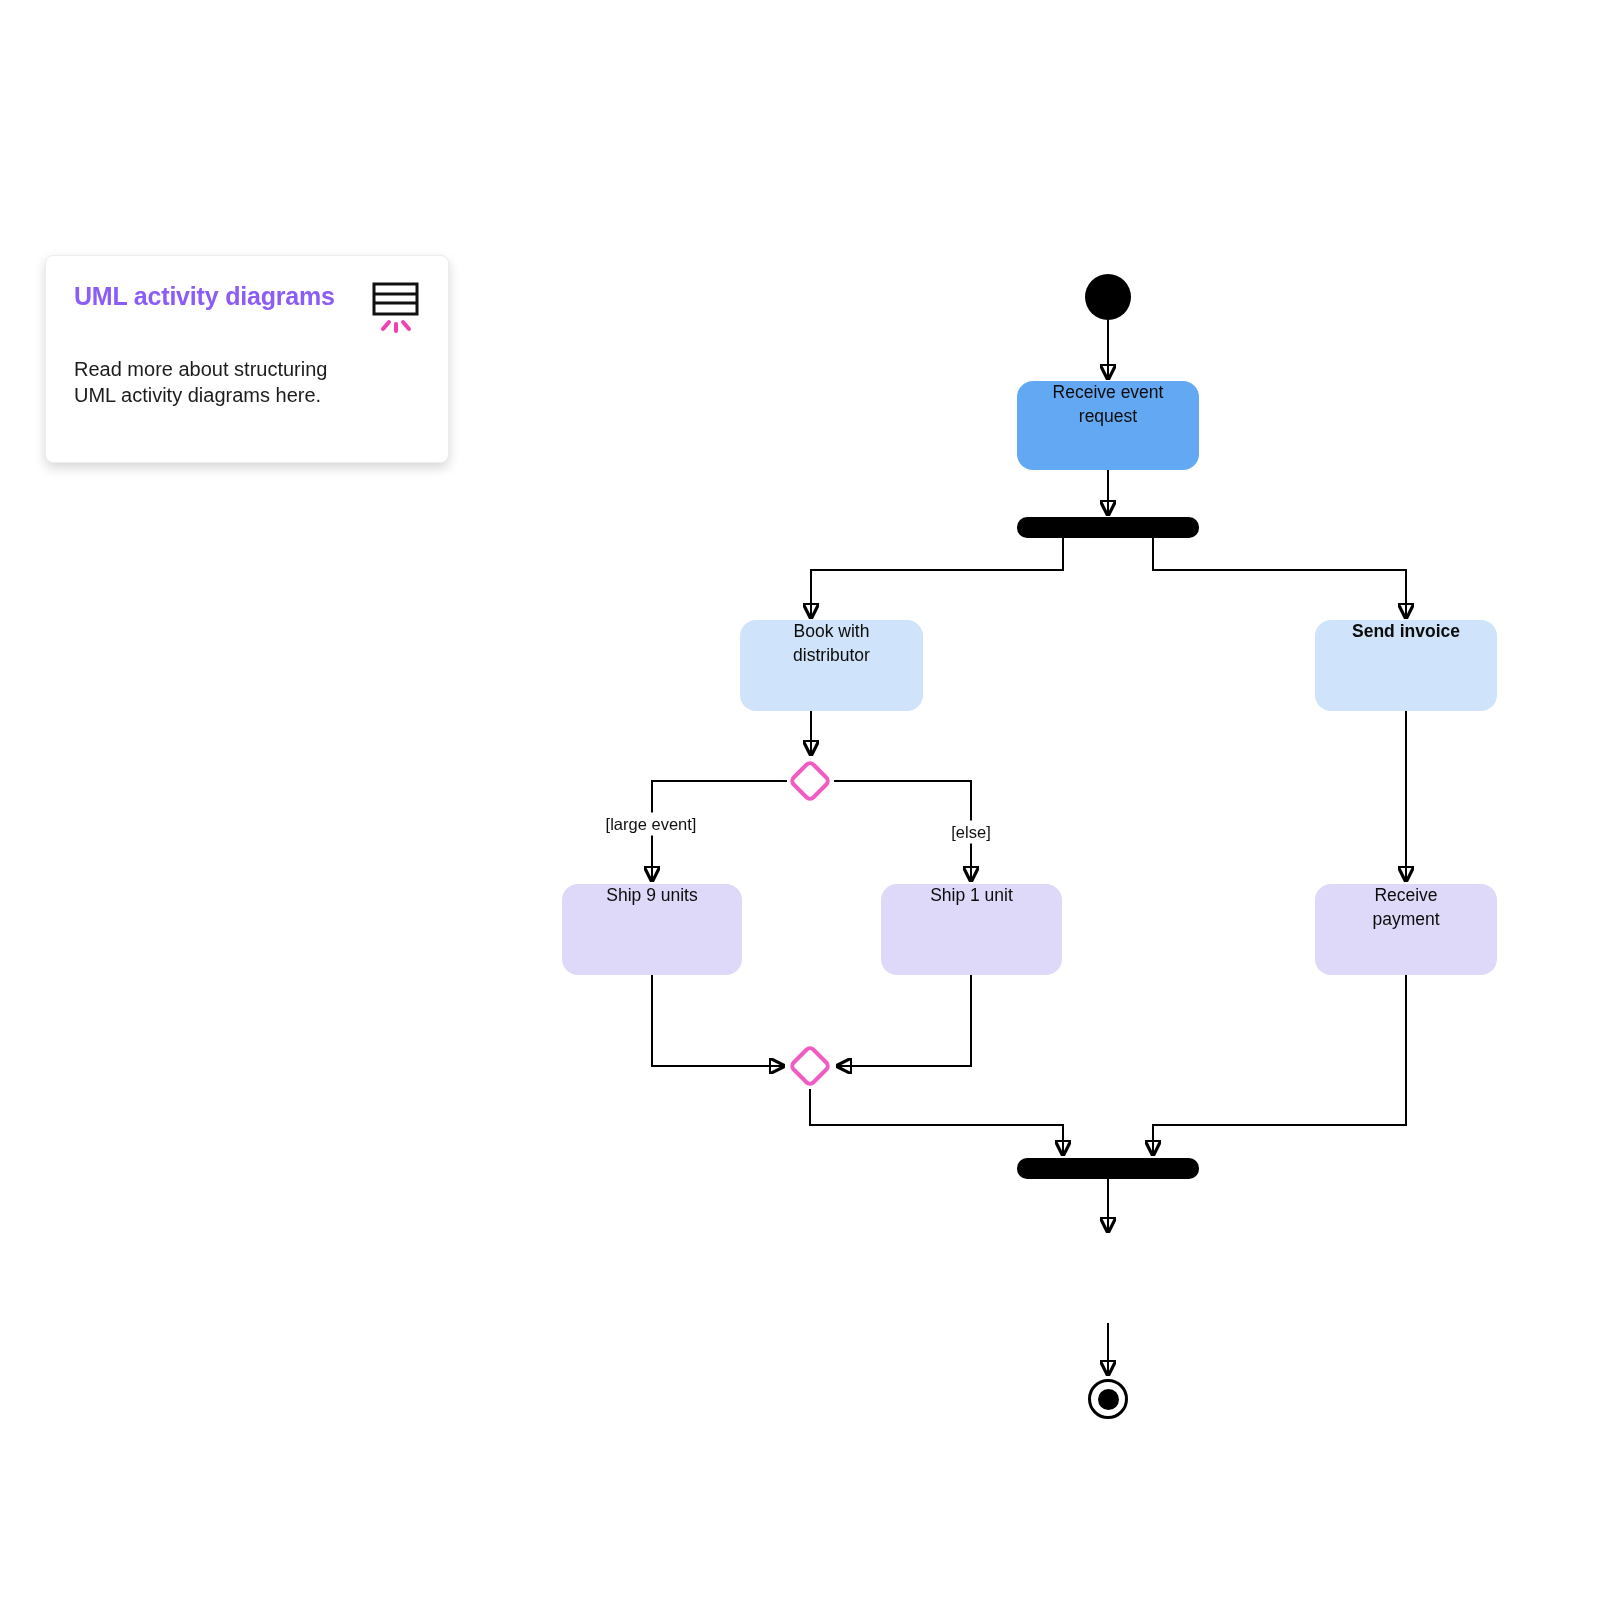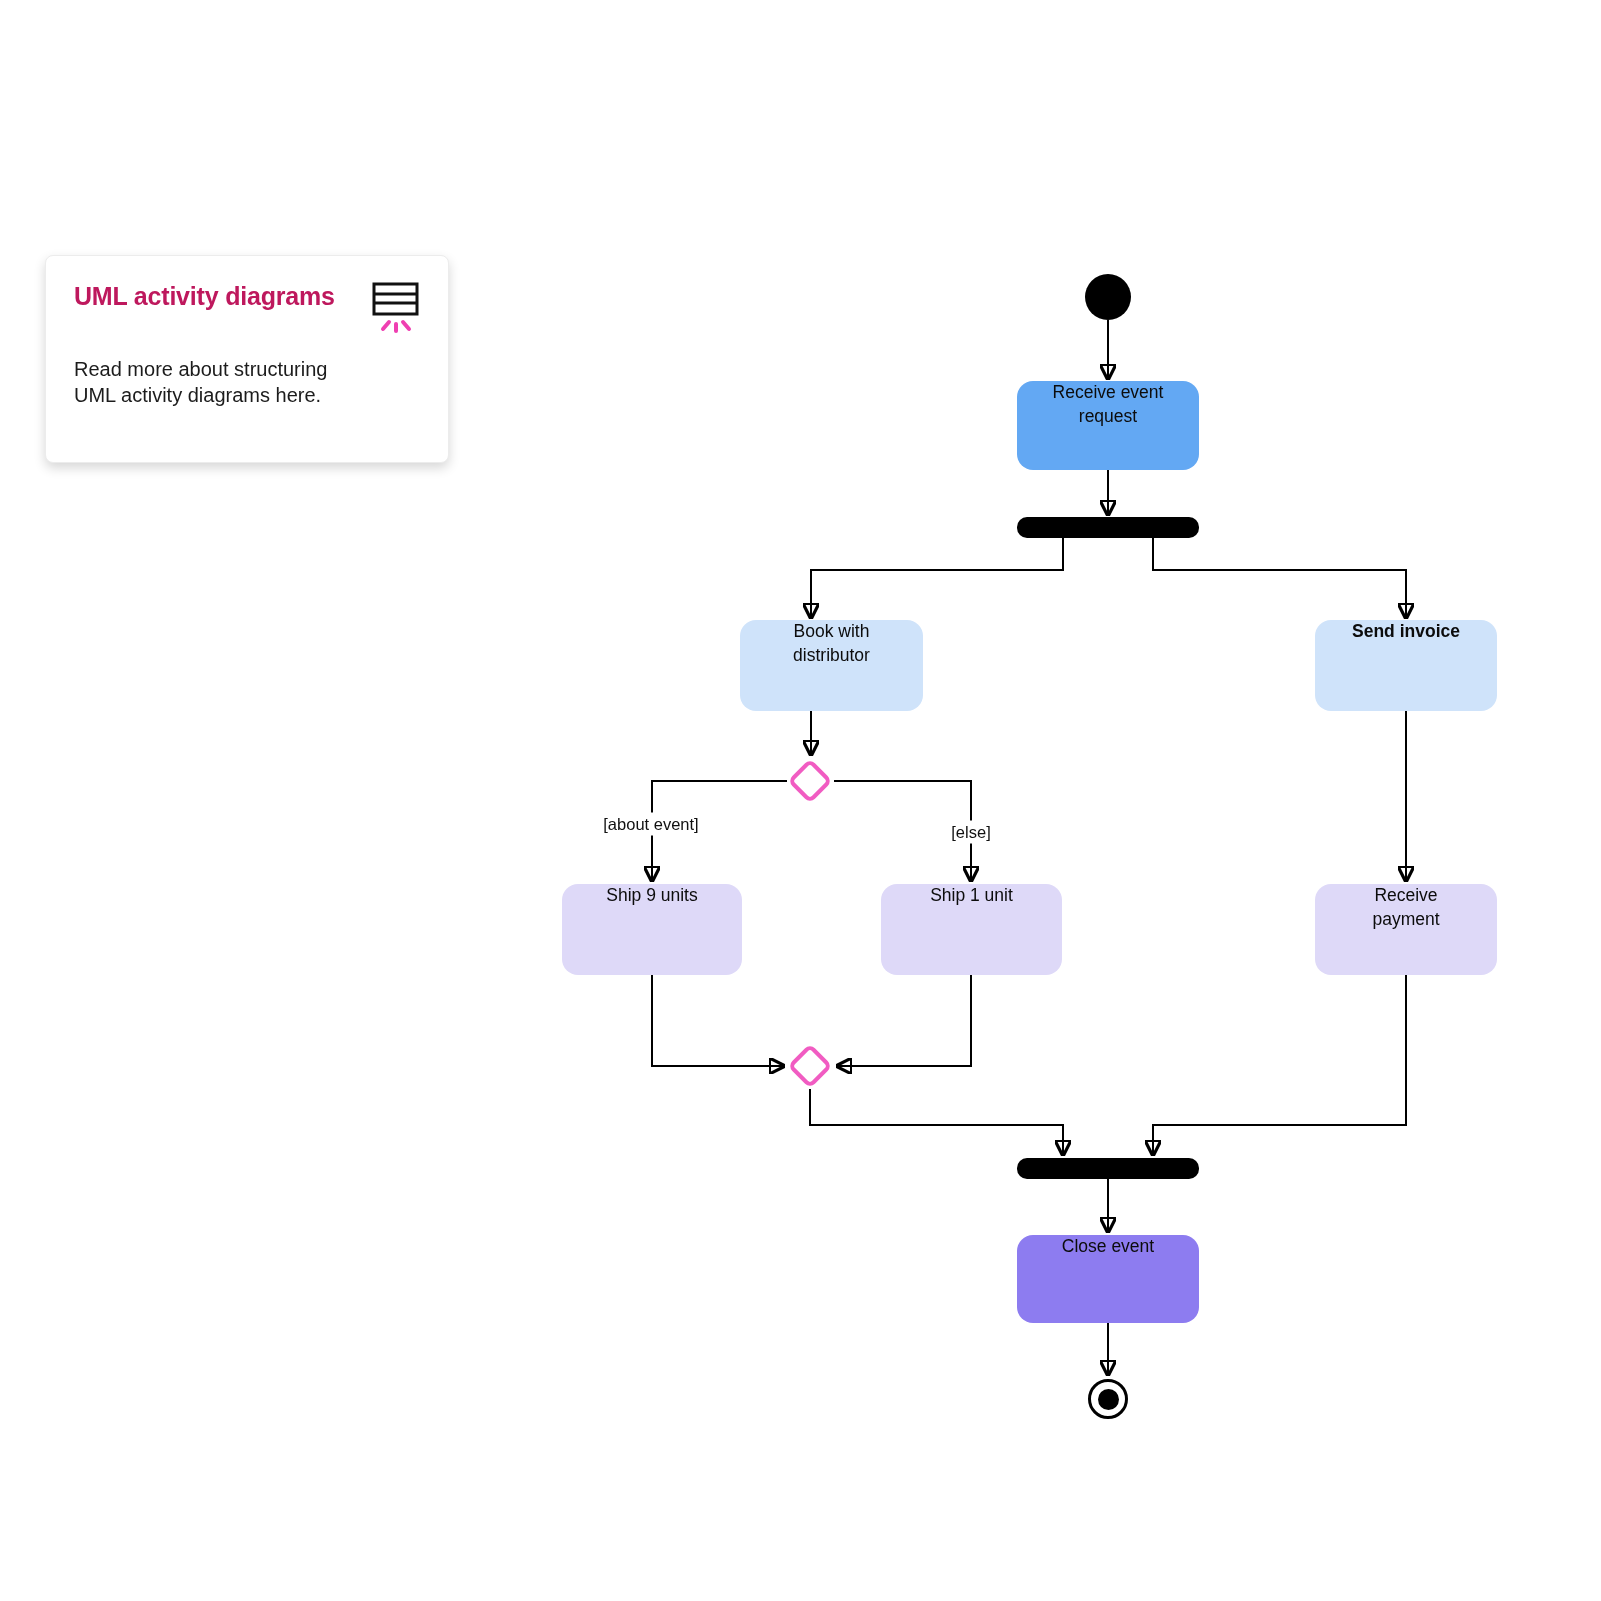--- a/index.html
+++ b/index.html
@@ -32,21 +32,21 @@
   }
   .card-header {
     display: flex;
     justify-content: space-between;
     align-items: flex-start;
   }
   .card-title {
     margin: 0;
     font-size: 25px;
     font-weight: 700;
-    color: #be185d;
+    color: #8b5cf6;
     letter-spacing: -0.2px;
   }
   .card-body {
     margin: 16px 0 0 0;
     width: 300px;
     font-size: 20px;
     line-height: 1.3;
     color: #1c1c1c;
   }
 
@@ -172,41 +172,38 @@
     <span>Book with
 distributor</span>
   </div>
 
   <div class="node fill-ltblue" style="left:1315px; top:620px; width:182px; height:91px;font-weight:bold;">
     <span>Send invoice</span>
   </div>
 
   <div class="decision" style="left:794px; top:765px;"></div>
 
-  <div class="edge-label" style="left:651px; top:824px;">[about event]</div>
+  <div class="edge-label" style="left:651px; top:824px;">[large event]</div>
   <div class="edge-label" style="left:971px; top:832px;">[else]</div>
 
   <div class="node fill-lavender" style="left:562px; top:884px; width:180px; height:91px;">
     <span>Ship 9 units</span>
   </div>
 
   <div class="node fill-lavender" style="left:881px; top:884px; width:181px; height:91px;">
     <span>Ship 1 unit</span>
   </div>
 
   <div class="node fill-lavender" style="left:1315px; top:884px; width:182px; height:91px;">
     <span>Receive
 payment</span>
   </div>
 
   <div class="decision" style="left:794px; top:1050px;"></div>
 
   <div class="bar" style="left:1017px; top:1158px;"></div>
 
-  <div class="node fill-purple" style="left:1017px; top:1235px; width:182px; height:88px;">
-    <span>Close event</span>
-  </div>
 
   <div class="final-node">
     <span class="final-dot"></span>
   </div>
 
 </div>
 
 </body></html>

